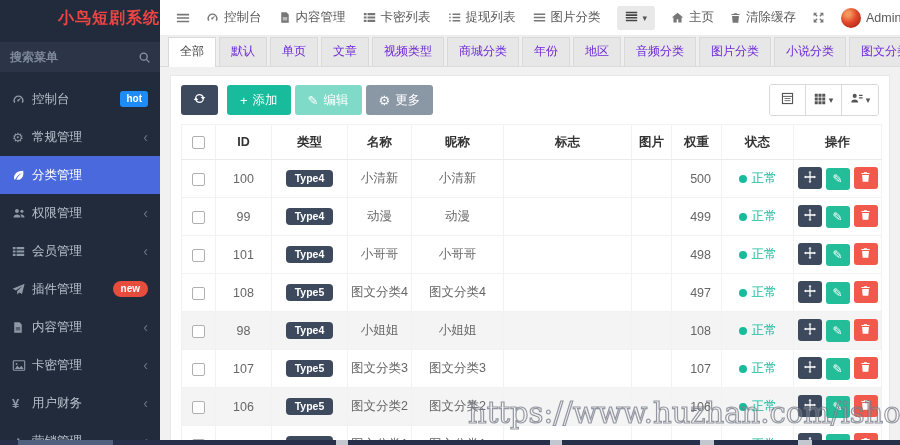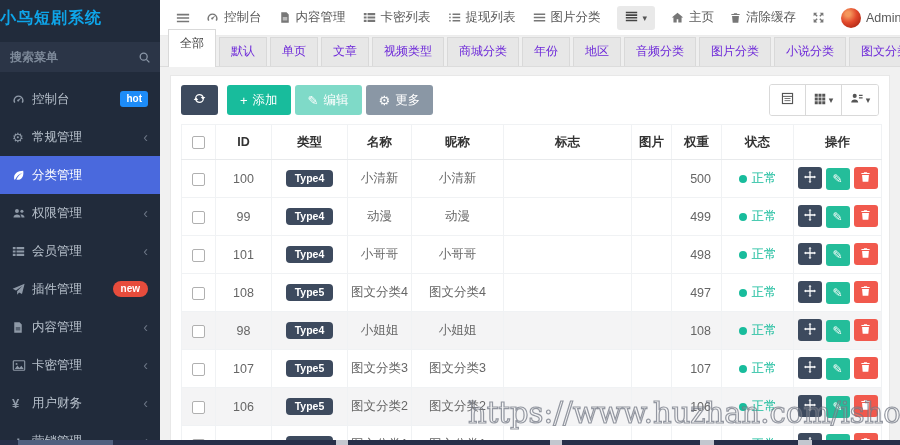--- a/index.html
+++ b/index.html
@@ -2,21 +2,21 @@
 <html style="--accent: #4a69dd; --success: #18bc9c; --danger: #e74c3c; --dark: #3d4a5e; --hot-badge: #1d8cf8; --sidebar-bg: #212b3b;"><head>
 <meta charset="utf-8">
 <style>
   * { margin:0; padding:0; box-sizing:border-box; }
   html,body { width:900px; height:445px; overflow:hidden; background:#f1f1f1;
     font-family:"Liberation Sans","DejaVu Sans",sans-serif; }
   .app { display:flex; width:900px; height:445px; position:relative; }
 
   
   .sidebar { flex:0 0 160px; background:var(--sidebar-bg,#212b3b); color:#b7c0cb; overflow:hidden; }
-  .brand { height:36px; line-height:36px; text-align:left; color:#0ea5e9; font-size:16px;
+  .brand { height:36px; line-height:36px; text-align:right; color:#ef4444; font-size:16px;
     font-weight:bold; letter-spacing:1px; white-space:nowrap; }
   .search-wrap { position:relative; height:30px; margin:6px 0 8px 0; background:#2b3547; }
   .search-wrap input { width:100%; height:30px; background:transparent; border:none; outline:none;
     color:#cfd6df; font-size:12px; padding:0 28px 0 10px;font-weight:bold; }
   .search-wrap input::placeholder { color:#7e8a9a; }
   .search-wrap .sicon { position:absolute; right:9px; top:8px; color:#8b97a8; }
   .side-item { height:38px; display:flex; align-items:center; padding:0 12px; font-size:12.5px;
     color:#b7c0cb; cursor:pointer; }
   .side-item .icon { width:20px; color:#8e99a7; display:inline-flex; align-items:center; }
   .side-item.active { background:var(--accent,#4a69dd); color:#fff; }
@@ -39,21 +39,21 @@
     align-items:center; gap:5px; color:#444; cursor:pointer; }
   .caret { font-size:9px; color:#555; }
   .avatar { width:20px; height:20px; border-radius:50%; flex-shrink:0;
     background:radial-gradient(circle at 35% 30%, #f4975c 12%, #e2492c 45%, #9e1d0c 95%); }
 
   
   .tabstrip { height:31px; background:#efefef; border-bottom:1px solid #dcdcdc; display:flex;
     align-items:flex-end; padding:0 0 0 8px; flex-shrink:0; }
   .tab { font-size:12px; color:#6d28d9; padding:5px 11px 6px; background:#e7e7e7;
     border:1px solid #d9d9d9; border-bottom:none; margin-right:3px; cursor:pointer; white-space:nowrap; }
-  .tab.active { background:#fff; color:#444; position:relative; top:1px; padding-bottom:15px; }
+  .tab.active { background:#fff; color:#444; position:relative; top:1px; padding-bottom:7px; }
 
   
   .panel { background:#fff; margin:8px 10px 0; border:1px solid #e8e8e8; padding:8px 10px 0;
     flex:1; overflow:hidden; }
   .toolbar { display:flex; align-items:center; margin-bottom:8px; }
   .btn { height:30px; border:none; border-radius:3px; color:#fff; font-size:12.5px;
     display:inline-flex; align-items:center; gap:5px; padding:0 13px; cursor:pointer;
     font-family:inherit; }
   .btn .u { font-size:13px; }
   .btn-refresh { background:var(--dark,#3d4a5e); padding:0 12px; margin-right:9px; }

